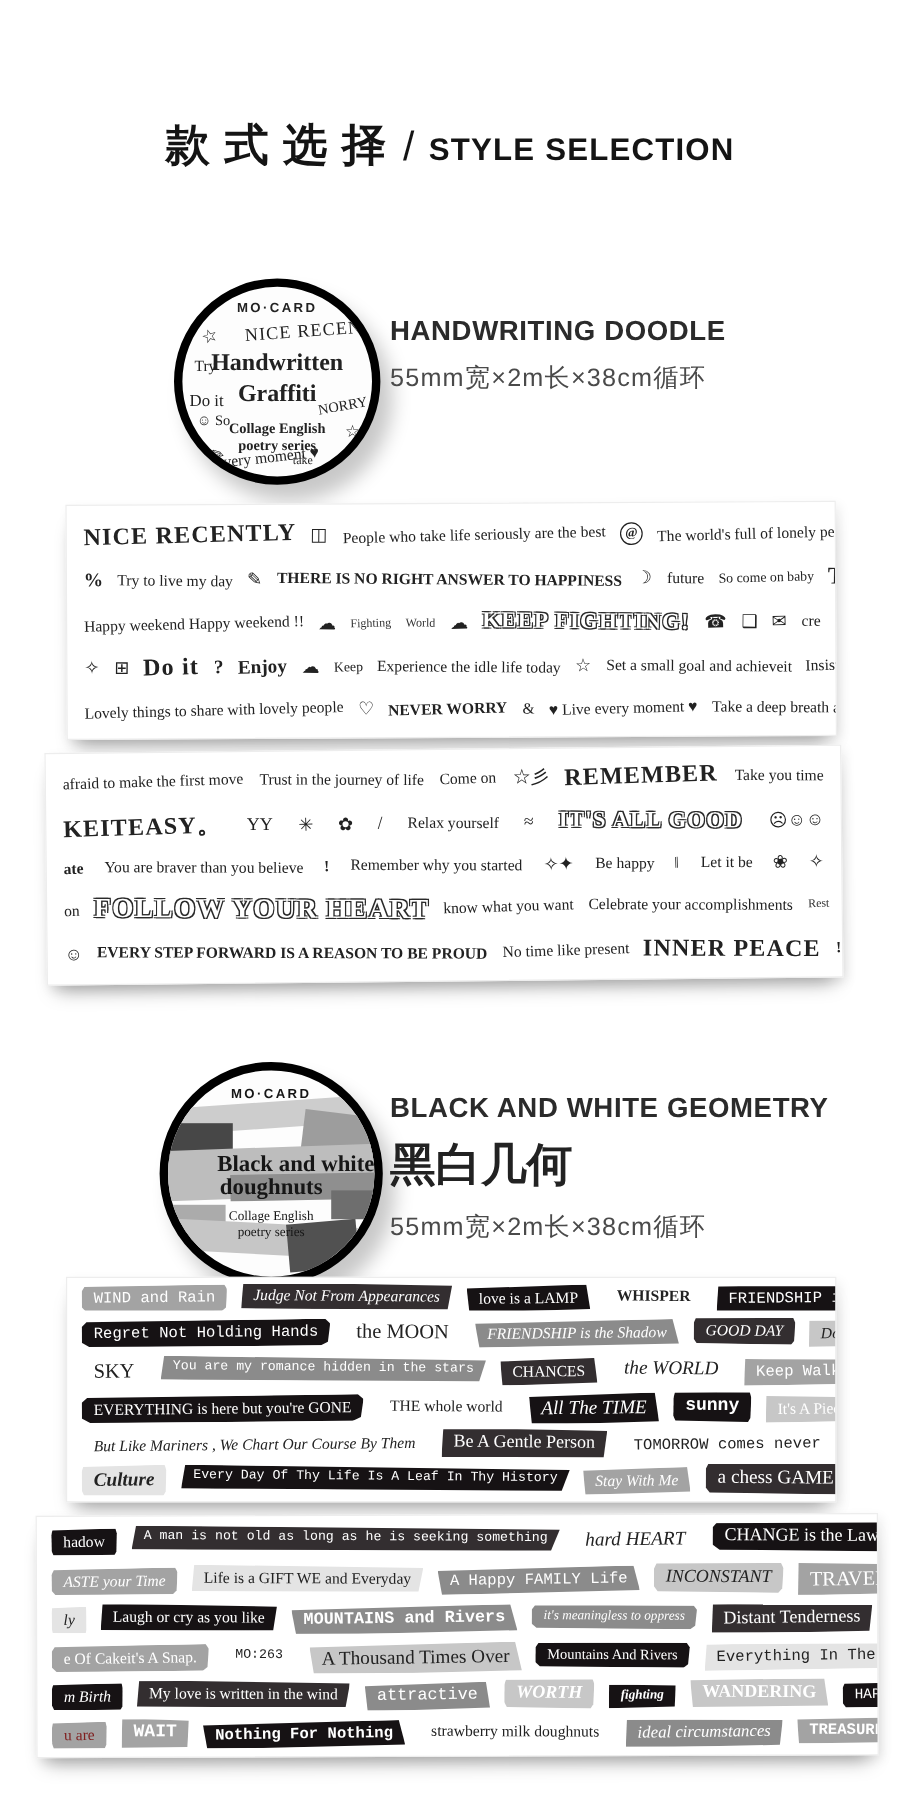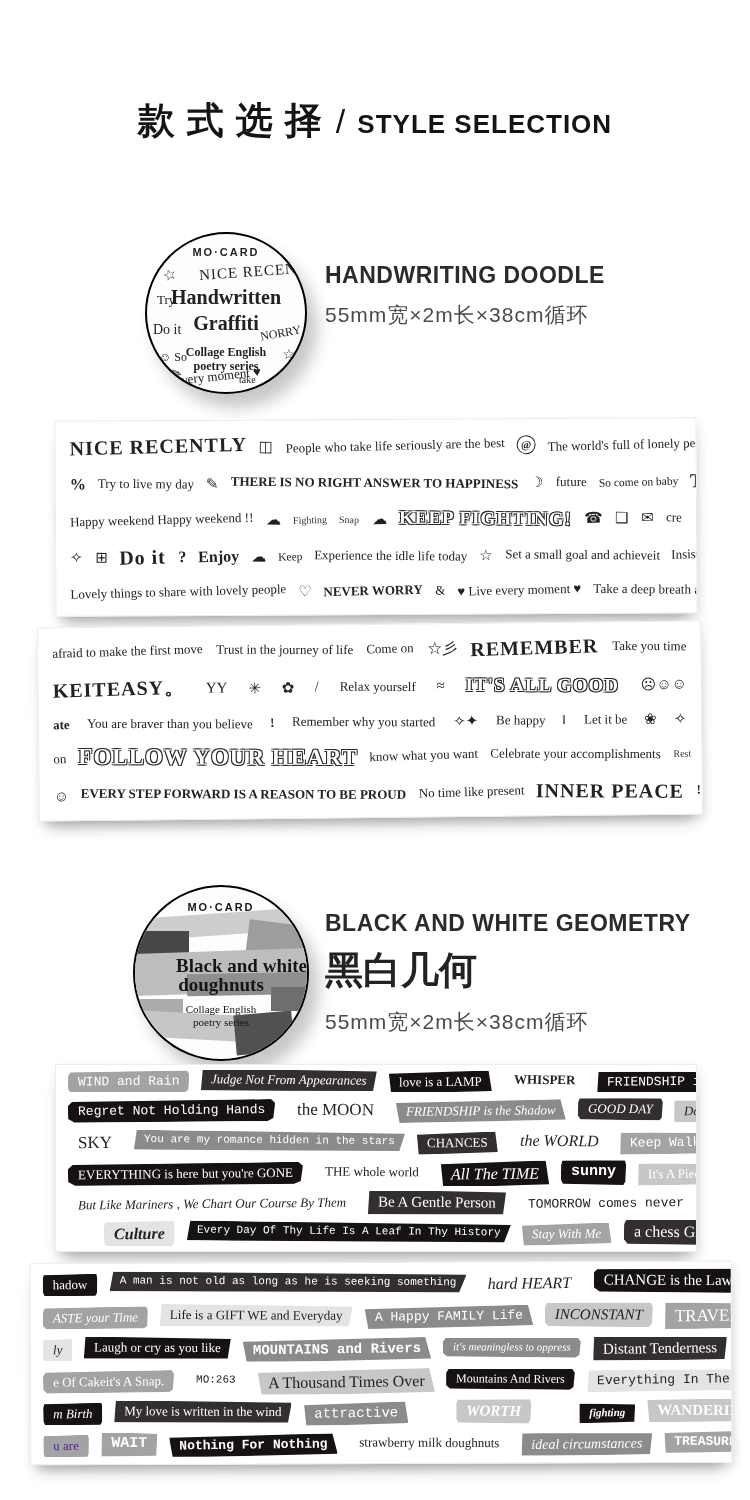--- a/index.html
+++ b/index.html
@@ -6,41 +6,41 @@
   .page{position:relative;width:750px;height:1500px;margin:0 auto;background:#fff;overflow:hidden;
         font-family:"Liberation Sans","DejaVu Sans",sans-serif;color:#1a1a1a;}
 
   
   .title-row{position:absolute;top:96px;left:0;width:100%;display:flex;align-items:baseline;justify-content:center;}
   .title-zh{font-size:37px;font-weight:800;letter-spacing:12px;color:#141414;}
   .title-sep{font-size:34px;font-weight:400;margin:0 12px 0 2px;color:#141414;}
   .title-en{font-size:26px;font-weight:800;letter-spacing:1px;color:#141414;}
 
   
-  .roll{position:absolute;border-radius:50%;background:#fdfdfd;border:2px solid #000000;
+  .roll{position:absolute;border-radius:50%;background:#fdfdfd;border:7px solid #000000;
         box-shadow:10px 14px 16px rgba(0,0,0,.22);overflow:hidden;}
   #roll1{left:145px;top:232px;width:158px;height:158px;}
   #roll2{left:133px;top:885px;width:172px;height:172px;}
   .ptext{position:absolute;left:325px;}
   #ptext1{top:262px;} #ptext2{top:910px;}
   .p-en{font-size:23px;font-weight:700;color:#2b2b2b;letter-spacing:.5px;}
   .p-zh{font-size:38px;font-weight:700;color:#222;margin-top:8px;}
   .p-spec{font-size:21px;font-weight:400;color:#4a4a4a;margin-top:12px;letter-spacing:1px;}
 
   
   .c1i{position:absolute;font-family:cursive;color:#222;white-space:nowrap;}
   .c1i0{top:12px;left:0;right:0;text-align:center;font-family:"Liberation Sans",sans-serif;font-size:11px;letter-spacing:2px;font-weight:600;}
   .c1i1{top:32px;left:16px;font-size:15px;transform:rotate(-18deg);}
   .c1i2{top:29px;left:52px;font-size:15px;letter-spacing:1px;transform:rotate(-4deg);}
   .c1i3{top:58px;left:10px;font-size:13px;}
   .c1i4{top:52px;left:0;right:0;text-align:center;font-size:20px;font-weight:700;}
   .c1i5{top:88px;left:6px;font-size:14px;}
   .c1i6{top:78px;left:0;right:0;text-align:center;font-size:20px;font-weight:700;}
   .c1i7{top:92px;right:4px;font-size:12px;transform:rotate(-10deg);}
-  .c1i8{top:116px;left:12px;font-size:12px;}
+  .c1i8{top:104px;left:12px;font-size:12px;}
   .c1i9{top:111px;left:0;right:0;text-align:center;font-size:12px;font-weight:700;}
   .c1i10{top:125px;left:0;right:0;text-align:center;font-size:12px;font-weight:700;}
   .c1i11{top:112px;right:10px;font-size:14px;}
   .c1i12{top:132px;left:24px;font-size:13px;transform:rotate(-28deg);}
   .c1i13{top:140px;left:92px;font-size:10px;}
   .c1i14{bottom:8px;left:34px;font-size:13px;transform:rotate(-6deg);}
 
   
   .grect{position:absolute;}
   .r-a{top:26px;left:8px;width:160px;height:22px;background:#cdcdcd;transform:rotate(-4deg);}
@@ -89,21 +89,21 @@
   .c-row{display:flex;align-items:center;justify-content:space-between;gap:12px;padding:0 12px;
          white-space:nowrap;overflow:hidden;}
   .chip{flex:0 0 auto;padding:3px 10px;font-size:13px;line-height:1.25;}
   .c-row > *:nth-child(odd){transform:rotate(-.6deg) translateY(1px);}
   .c-row > *:nth-child(even){transform:rotate(.5deg) translateY(-1px);}
   .bg-k{background:#161214;} .bg-d{background:#332e30;} .bg-g{background:#8b8b8b;}
   .bg-g2{background:#a3a3a3;} .bg-l{background:#c7c7c7;} .bg-ll{background:#e4e4e4;} .bg-w{background:#fff;}
   .f-serif{font-family:"Liberation Serif",serif;}
   .f-serifi{font-family:"Liberation Serif",serif;font-style:italic;}
   .f-serifb{font-family:"Liberation Serif",serif;font-weight:700;}
-  .f-serifbi{font-family:"Liberation Serif",serif;font-weight:700;font-style:italic;margin-left:36px;}
+  .f-serifbi{font-family:"Liberation Serif",serif;font-weight:700;font-style:italic;}
   .f-mono{font-family:"Liberation Mono","DejaVu Sans Mono",monospace;}
   .f-monob{font-family:"Liberation Mono","DejaVu Sans Mono",monospace;font-weight:700;}
   .torn0{clip-path:polygon(0 22%,2% 4%,98% 0,100% 18%,99% 86%,96% 100%,3% 97%,0 80%);}
   .torn1{clip-path:polygon(1% 0,100% 8%,98% 96%,0 100%);}
   .torn2{clip-path:polygon(0 10%,97% 0,100% 92%,2% 100%);}
 </style>
 </head>
 <body>
 
 <div class="page">
@@ -151,21 +151,21 @@
         <span class="di bold">THERE IS NO RIGHT ANSWER TO HAPPINESS</span>
         <span class="di icon">☽</span>
         <span class="di md">future</span>
         <span class="di sm">So come on baby</span>
         <span class="di xl">TA</span>
       </div>
       <div class="d-row">
         <span class="di md">Happy weekend Happy weekend !!</span>
         <span class="di icon">☁</span>
         <span class="di xs">Fighting</span>
-        <span class="di xs">Snap</span>
+        <span class="di xs">World</span>
         <span class="di icon">☁</span>
         <span class="di bubble">KEEP FIGHTING!</span>
         <span class="di icon">☎</span>
         <span class="di icon">❑</span>
         <span class="di icon">✉</span>
         <span class="di md">cre</span>
       </div>
       <div class="d-row">
         <span class="di icon">✧</span>
         <span class="di icon">⊞</span>
@@ -330,21 +330,21 @@
       <div class="c-row">
         <span class="chip bg-k f-serifi torn0" style="color: rgb(255, 255, 255);">m Birth</span>
         <span class="chip bg-d f-serif torn1" style="color: rgb(255, 255, 255);">My love is written in the wind</span>
         <span class="chip bg-g f-mono torn2" style="font-size: 14px; color: rgb(255, 255, 255);">attractive</span>
         <span class="chip bg-l f-serifbi torn0" style="font-size: 15px; color: rgb(255, 255, 255);">WORTH</span>
         <span class="chip bg-k f-serifbi torn1" style="font-size: 11px; color: rgb(255, 255, 255);">fighting</span>
         <span class="chip bg-l f-serif torn2" style="font-size: 15px; color: rgb(255, 255, 255); font-weight: bold;">WANDERING</span>
         <span class="chip bg-k f-mono torn0" style="font-size: 12px; color: rgb(255, 255, 255);">HAPPINESS</span>
       </div>
       <div class="c-row">
-        <span class="chip bg-g2 f-serif torn0" style="color: #4c1d95;">u are</span>
+        <span class="chip bg-g2 f-serif torn0" style="color: #7f1d1d;">u are</span>
         <span class="chip bg-g2 f-monob torn1" style="font-size: 15px; color: rgb(255, 255, 255);">WAIT</span>
         <span class="chip bg-k f-monob torn2" style="color: rgb(255, 255, 255);">Nothing For Nothing</span>
         <span class="chip bg-w f-serif" style="color: rgb(34, 34, 34);">strawberry milk doughnuts</span>
         <span class="chip bg-g f-serifi torn1" style="font-size: 14px; color: rgb(255, 255, 255);">ideal circumstances</span>
         <span class="chip bg-g2 f-monob torn2" style="color: rgb(255, 255, 255);">TREASURE</span>
       </div>
     </div>
 
 </div>
 

